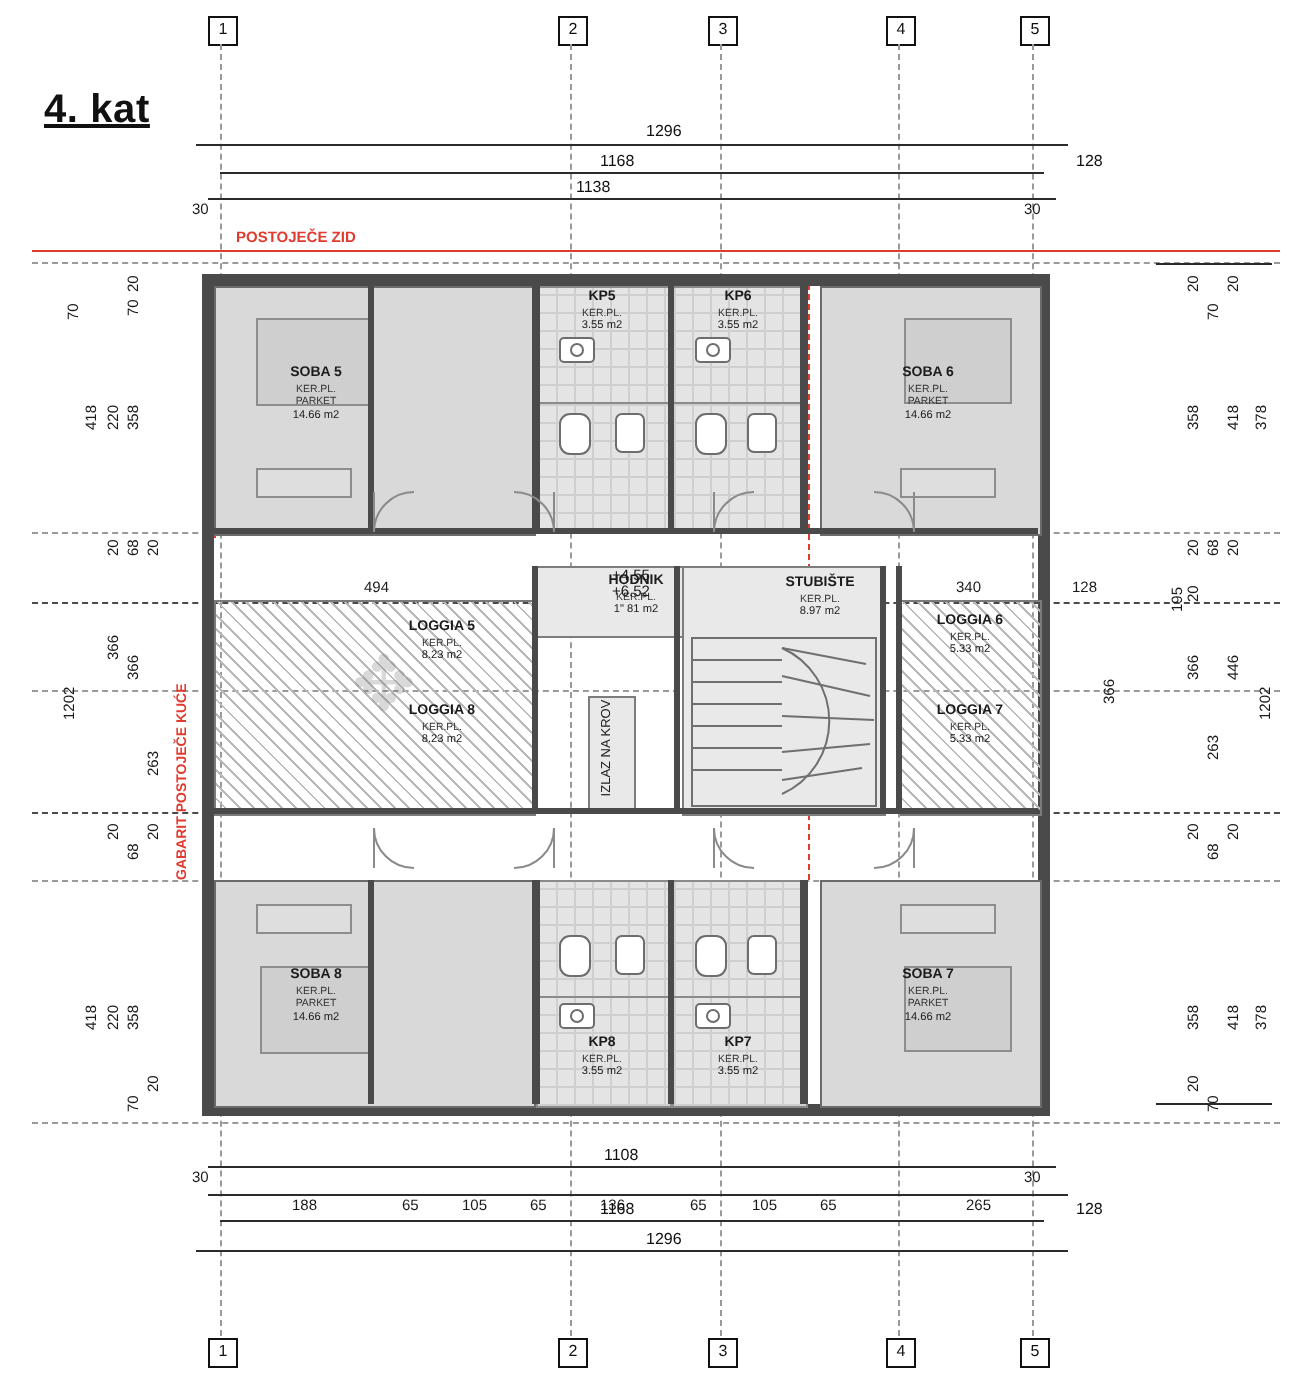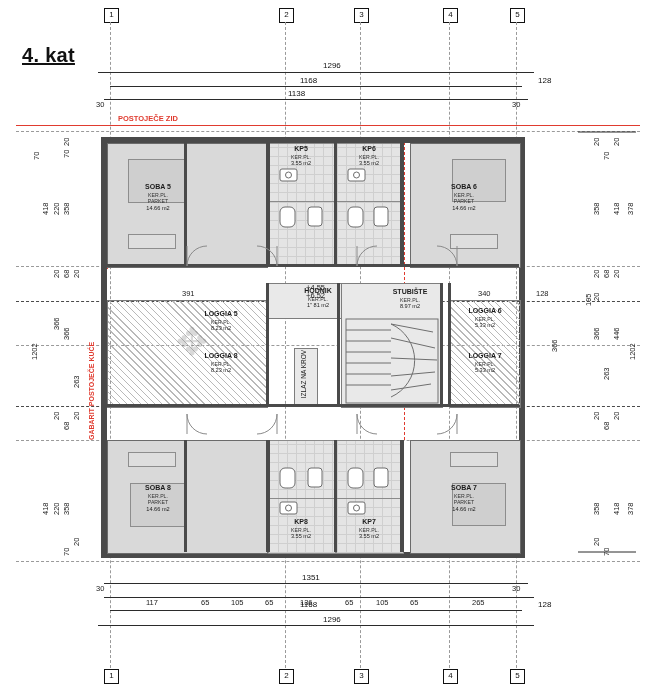--- a/index.html
+++ b/index.html
@@ -97,34 +97,34 @@
   <div class="dimline" style="left:110px;top:86px;width:412px;"></div>
   <div class="t dimb" style="left:300px;top:76px;">1168</div>
   <div class="t dimb" style="left:538px;top:76px;">128</div>
 
   <div class="dimline" style="left:104px;top:99px;width:424px;"></div>
   <div class="t dimb" style="left:288px;top:89px;">1138</div>
   <div class="t dim" style="left:96px;top:100px;">30</div>
   <div class="t dim" style="left:512px;top:100px;">30</div>
 
   <div class="dimline" style="left:104px;top:583px;width:424px;"></div>
-  <div class="t dimb" style="left:302px;top:573px;">1351</div>
+  <div class="t dimb" style="left:302px;top:573px;">1108</div>
   <div class="t dim" style="left:96px;top:584px;">30</div>
   <div class="t dim" style="left:512px;top:584px;">30</div>
 
   <div class="dimline" style="left:104px;top:597px;width:430px;"></div>
-  <div class="t dim" style="left:146px;top:598px;">117</div>
+  <div class="t dim" style="left:146px;top:598px;">188</div>
   <div class="t dim" style="left:201px;top:598px;">65</div>
   <div class="t dim" style="left:231px;top:598px;">105</div>
   <div class="t dim" style="left:265px;top:598px;">65</div>
   <div class="t dim" style="left:300px;top:598px;">136</div>
   <div class="t dim" style="left:345px;top:598px;">65</div>
   <div class="t dim" style="left:376px;top:598px;">105</div>
   <div class="t dim" style="left:410px;top:598px;">65</div>
-  <div class="t dim" style="left:472px;top:598px;">265</div>
+  <div class="t dim" style="left:483px;top:598px;">265</div>
 
   <div class="dimline" style="left:110px;top:610px;width:412px;"></div>
   <div class="t dimb" style="left:300px;top:600px;">1168</div>
   <div class="t dimb" style="left:538px;top:600px;">128</div>
 
   <div class="dimline" style="left:98px;top:625px;width:436px;"></div>
   <div class="t dimb" style="left:323px;top:615px;">1296</div>
 
   <div class="dimlinev" style="left:22px;top:300px;height:0px;"></div>
   <div class="t dimv" style="left:32px;top:160px;">70</div>
@@ -389,20 +389,20 @@
         <line x1="80" y1="4" x2="80" y2="24"></line>
       <path d="M170 4 A20 20 0 0 1 150 24"></path>
         <line x1="170" y1="4" x2="170" y2="24"></line>
       <path d="M250 4 A20 20 0 0 0 270 24"></path>
         <line x1="250" y1="4" x2="250" y2="24"></line>
       <path d="M350 4 A20 20 0 0 1 330 24"></path>
         <line x1="350" y1="4" x2="350" y2="24"></line>
     </g>
   </svg>
 
-  <div class="t dim" style="left:182px;top:289px;">391</div>
+  <div class="t dim" style="left:182px;top:289px;">494</div>
   <div class="t dim" style="left:478px;top:289px;">340</div>
   <div class="t dim" style="left:536px;top:289px;">128</div>
   <div class="t dimv" style="left:550px;top:352px;">366</div>
 
   <div class="wmx">✥</div>
 
 </div>
 
 </body></html>

